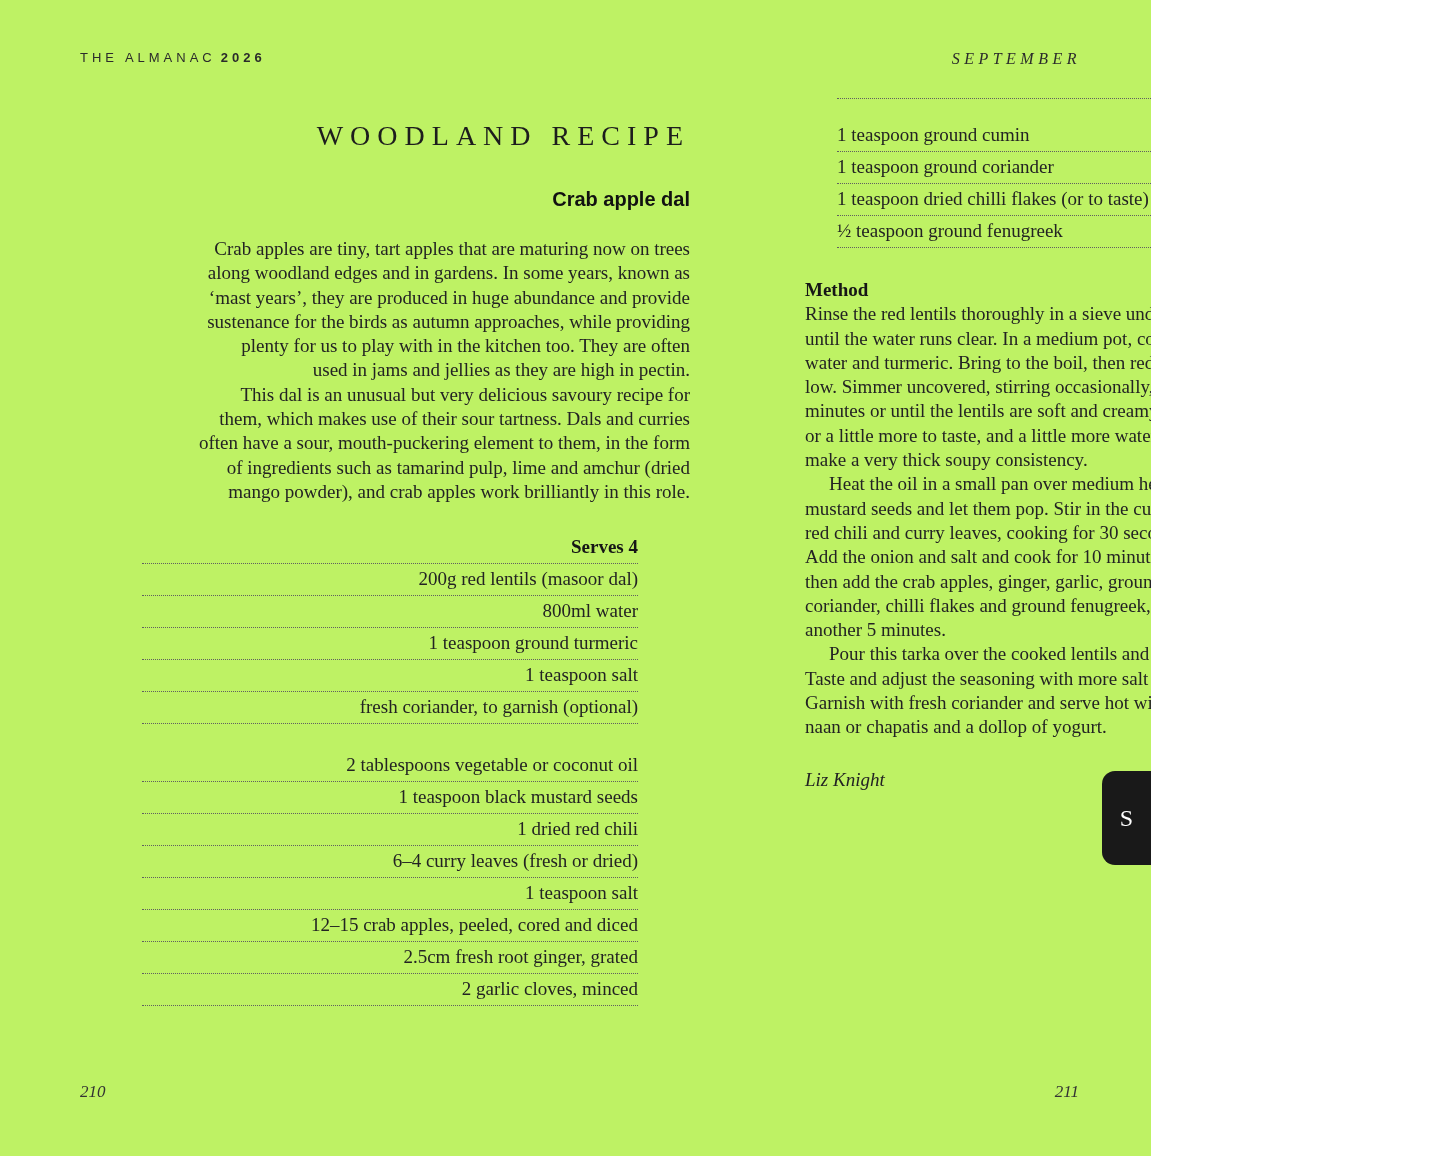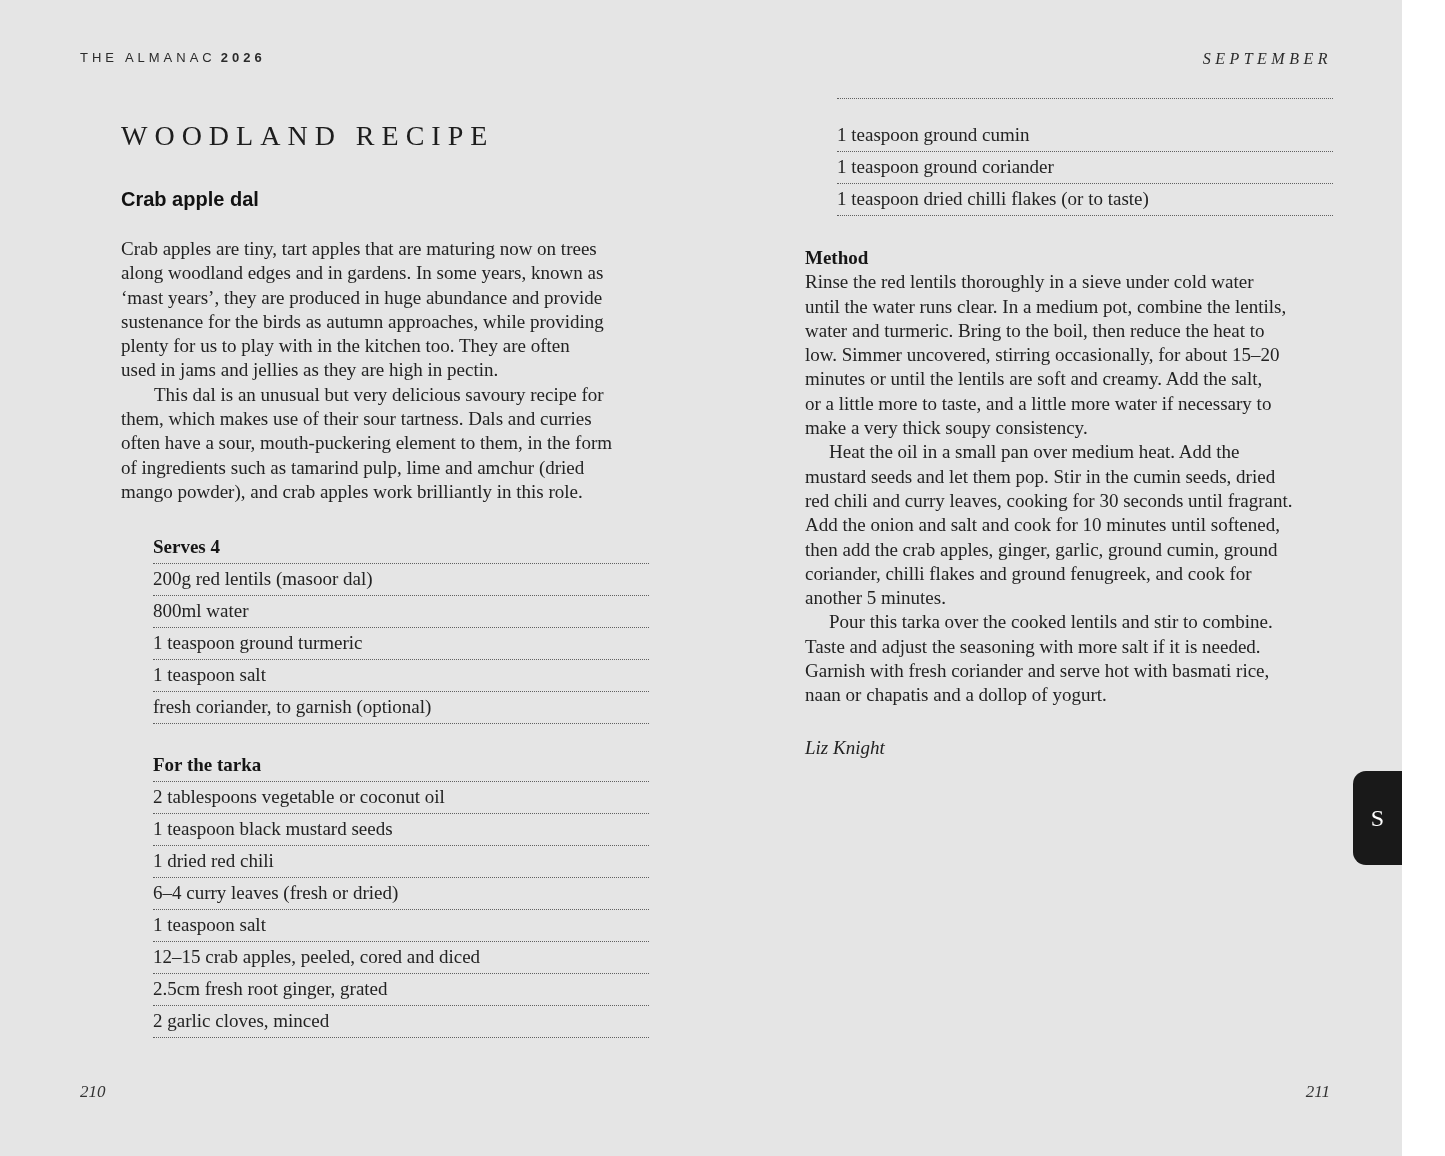--- a/index.html
+++ b/index.html
@@ -1,40 +1,40 @@
 <!DOCTYPE html>
 <html><head>
 <meta charset="utf-8">
 <style>
   * { box-sizing: border-box; }
   html, body { margin: 0; padding: 0; background: #ffffff; }
   .spread {
     position: relative;
-    width: 1402px;
+    width: 1151px;
     height: 1156px;
-    background: #e5e5e5;
+    background: #bef264;
     font-family: "Liberation Serif", serif;
     color: #222222;
     overflow: hidden;
   }
 
   
   .running-head-left {
     position: absolute; left: 80px; top: 50px;
     font-family: "Liberation Sans", sans-serif;
     font-size: 13px; letter-spacing: 4px; color: #2b2b2b;
   }
   .rh-year { font-weight: 700; margin-left: 5px; }
   .running-head-right {
     position: absolute; top: 50px; right: 70px;
     font-style: italic; font-size: 16px; letter-spacing: 4.5px; color: #2b2b2b;
   }
 
   
-  .left-page { position: absolute; left: 121px; top: 120px; width: 580px; }
+  .left-page { position: absolute; left: 110px; top: 120px; width: 580px; text-align: right; }
   .title {
     margin: 0; font-weight: 400; font-size: 28px;
     letter-spacing: 7px; color: #1d1d1d; white-space: nowrap;
   }
   .subtitle {
     margin: 36px 0 0 0;
     font-family: "Liberation Sans", sans-serif;
     font-size: 20px; font-weight: 700; color: #111111;
   }
   .body-para {
@@ -120,37 +120,37 @@
     <div class="ing-block">
       <div class="ing-row ing-head">Serves 4</div>
       <div class="ing-row">200g red lentils (masoor dal)</div>
       <div class="ing-row">800ml water</div>
       <div class="ing-row">1 teaspoon ground turmeric</div>
       <div class="ing-row">1 teaspoon salt</div>
       <div class="ing-row">fresh coriander, to garnish (optional)</div>
     </div>
 
     <div class="ing-block tarka">
-      <div class="ing-row ing-head">For the tarka</div>
       <div class="ing-row">2 tablespoons vegetable or coconut oil</div>
       <div class="ing-row">1 teaspoon black mustard seeds</div>
       <div class="ing-row">1 dried red chili</div>
       <div class="ing-row">6–4 curry leaves (fresh or dried)</div>
       <div class="ing-row">1 teaspoon salt</div>
       <div class="ing-row">12–15 crab apples, peeled, cored and diced</div>
       <div class="ing-row">2.5cm fresh root ginger, grated</div>
       <div class="ing-row">2 garlic cloves, minced</div>
     </div>
   </div>
 
   <div class="right-page">
     <div class="ing-block cont">
       <div class="ing-row">1 teaspoon ground cumin</div>
       <div class="ing-row">1 teaspoon ground coriander</div>
       <div class="ing-row">1 teaspoon dried chilli flakes (or to taste)</div>
+      <div class="ing-row">½ teaspoon ground fenugreek</div>
     </div>
 
     <h3 class="method-head">Method</h3>
     <p class="body-para flow">Rinse the red lentils thoroughly in a sieve under cold water
 until the water runs clear. In a medium pot, combine the lentils,
 water and turmeric. Bring to the boil, then reduce the heat to
 low. Simmer uncovered, stirring occasionally, for about 15–20
 minutes or until the lentils are soft and creamy. Add the salt,
 or a little more to taste, and a little more water if necessary to
 make a very thick soupy consistency.</p>

